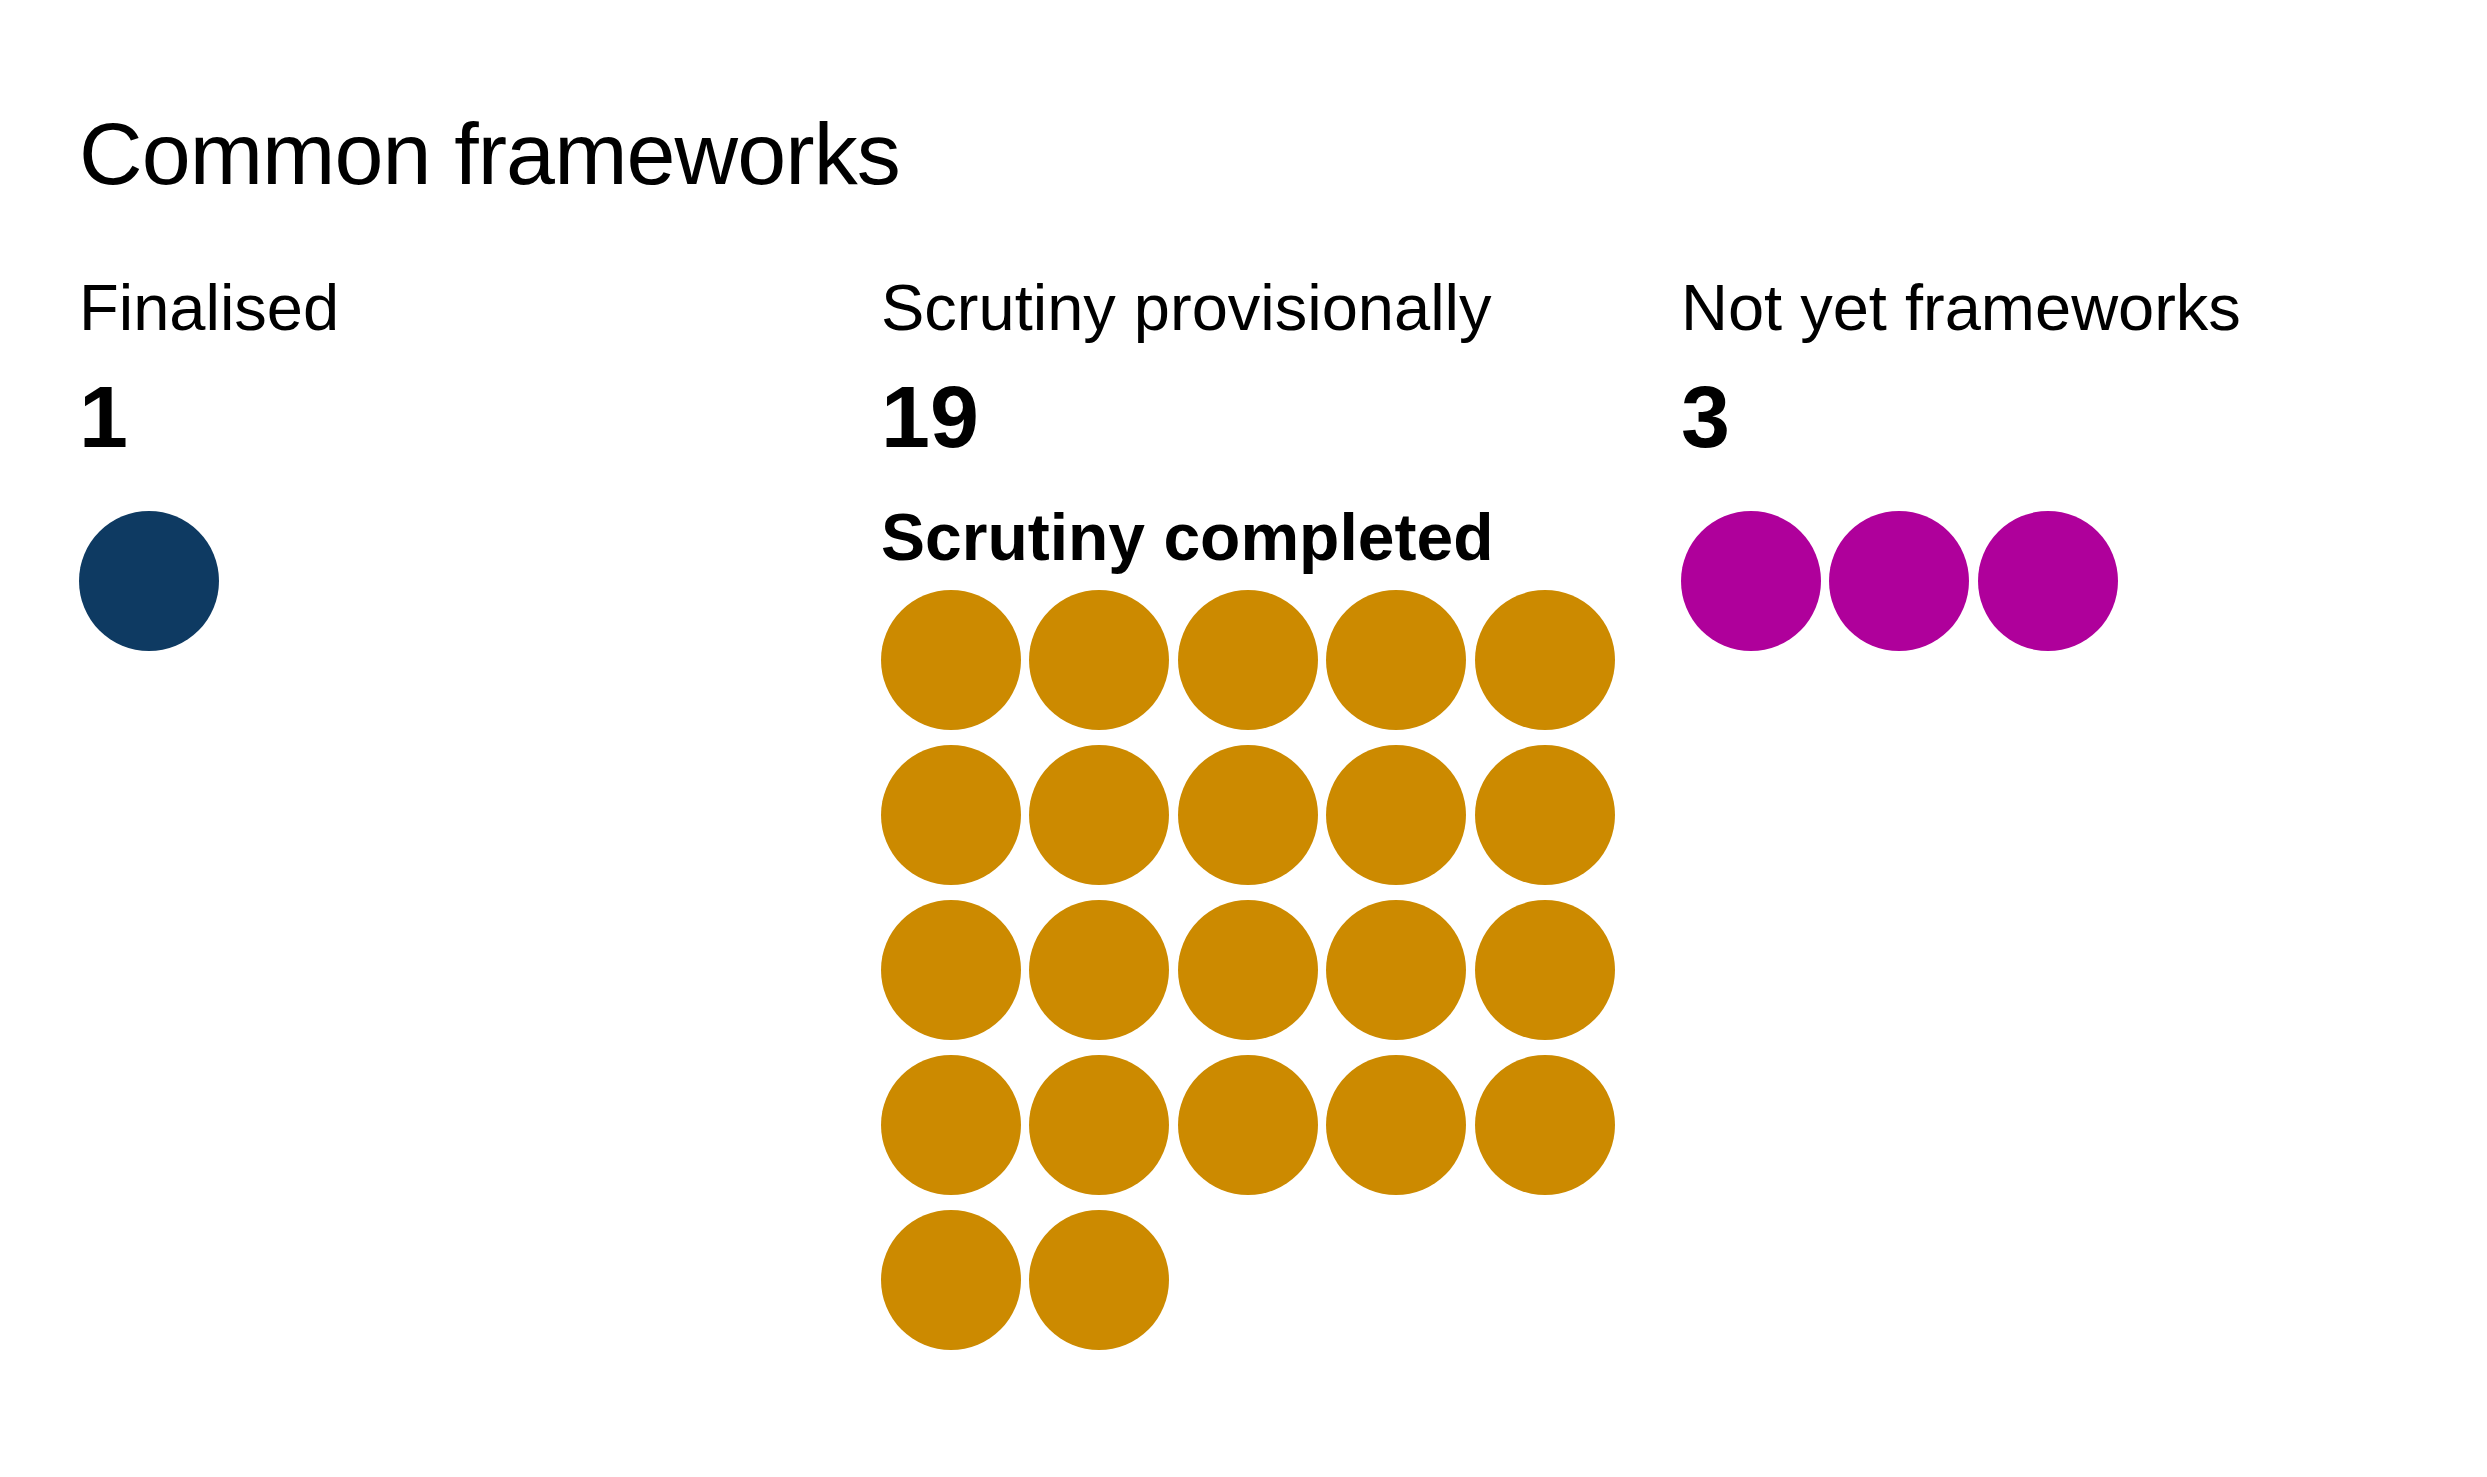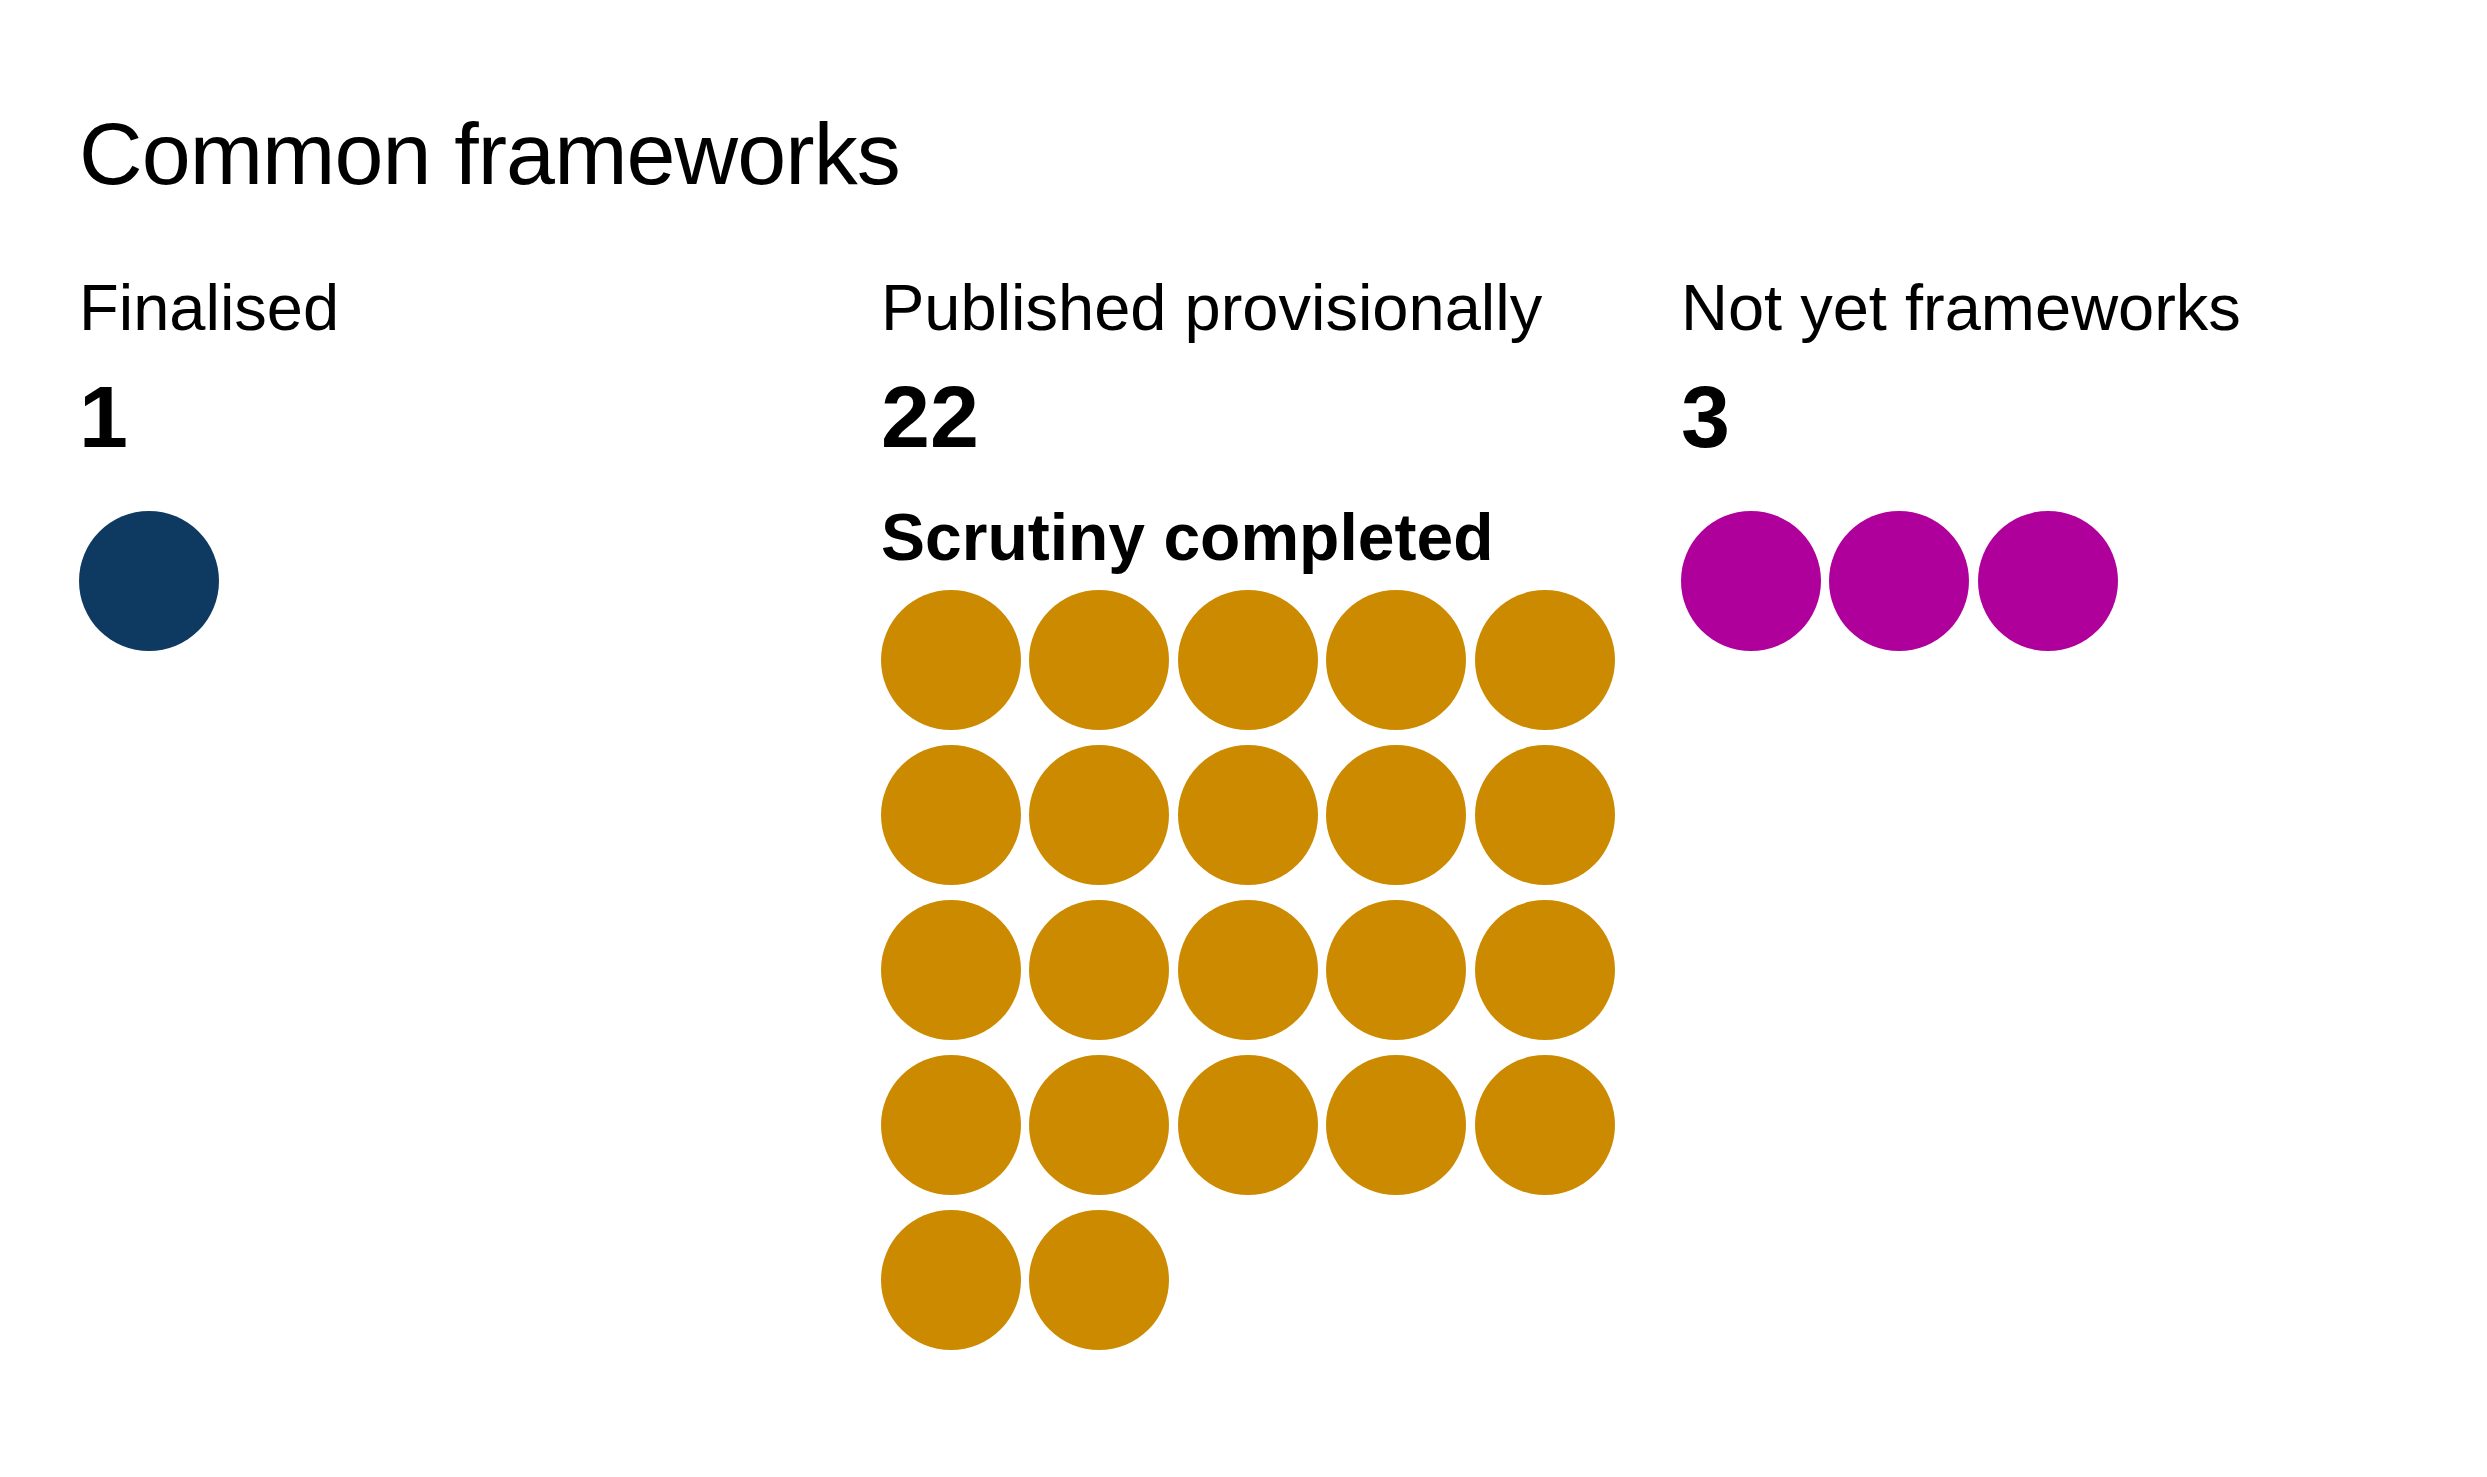--- a/index.html
+++ b/index.html
@@ -92,22 +92,22 @@
 
   <section class="col col-1">
     <div class="label">Finalised</div>
     <div class="value">1</div>
     <div class="dots dots-high">
         <div class="dot" style="background-color: rgb(14, 58, 98);"></div>
       </div>
   </section>
 
   <section class="col col-2">
-    <div class="label">Published provisionally</div>
-    <div class="value">22</div>
+    <div class="label">Scrutiny provisionally</div>
+    <div class="value">19</div>
     <div class="sublabel">Scrutiny completed</div>
     <div class="dots dots-low">
         <div class="dot" style="background-color: rgb(204, 138, 0);"></div>
         <div class="dot" style="background-color: rgb(204, 138, 0);"></div>
         <div class="dot" style="background-color: rgb(204, 138, 0);"></div>
         <div class="dot" style="background-color: rgb(204, 138, 0);"></div>
         <div class="dot" style="background-color: rgb(204, 138, 0);"></div>
         <div class="dot" style="background-color: rgb(204, 138, 0);"></div>
         <div class="dot" style="background-color: rgb(204, 138, 0);"></div>
         <div class="dot" style="background-color: rgb(204, 138, 0);"></div>

